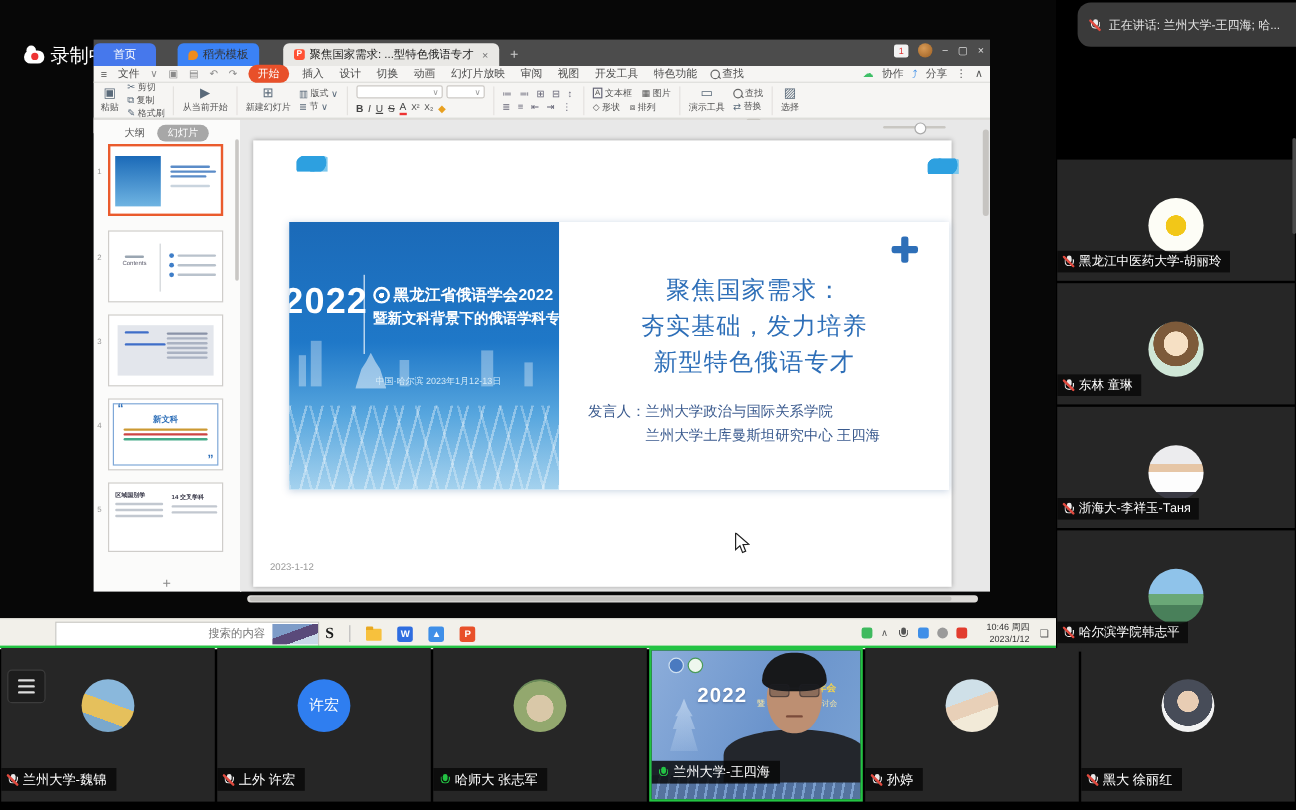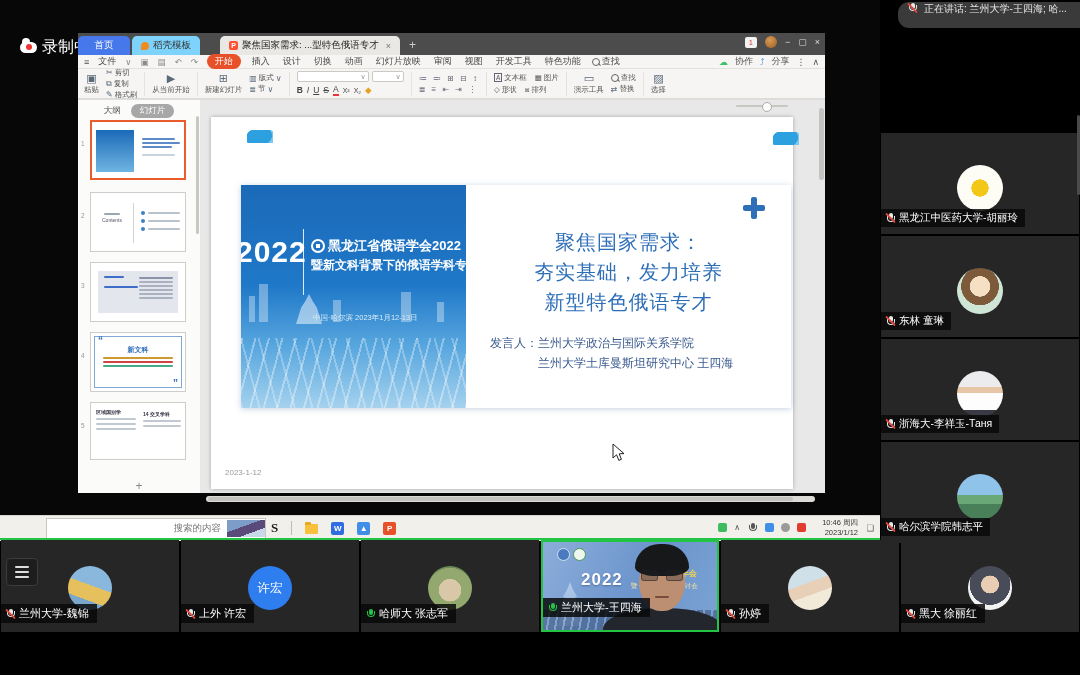--- a/index.html
+++ b/index.html
@@ -16,21 +16,21 @@
   #share{left:0;top:0;width:880px;height:540px;background:#070707}
   #rec{left:20px;top:37px;display:flex;align-items:center;gap:5px;color:#fff;font-size:16px}
   #rec .cloud{width:17px;height:11px;background:#fff;border-radius:6px;position:relative}
   #rec .cloud::before{content:"";position:absolute;left:2px;top:-4px;width:8px;height:8px;background:#fff;border-radius:50%}
   #rec .cloud::after{content:"";position:absolute;left:6px;top:2px;width:6px;height:6px;background:#e33;border-radius:50%}
   
   #wps{left:78px;top:33px;width:747px;height:480px;font-size:9px;color:#444}
   #tabbar{left:0;top:0;width:100%;height:22px;background:#4c4c4c;display:flex;align-items:flex-end;padding-left:0;box-sizing:border-box}
   .tab{height:19px;display:flex;align-items:center;gap:4px;padding:0 9px;border-radius:5px 5px 0 0;font-size:9.5px;white-space:nowrap}
   .tab.home{background:#4678ec;color:#fff;width:34px;justify-content:center}
-  .tab.tpl{background:#7dd3fc;color:#333;margin-left:2px}
+  .tab.tpl{background:#3b82f6;color:#333;margin-left:18px}
   .tab.doc{background:#e9e8e5;color:#222;margin-left:20px;max-width:196px}
   .shell{width:8px;height:8px;background:#f08c1e;border-radius:50% 50% 50% 0}
   .pico{width:9px;height:9px;background:#ff5033;color:#fff;border-radius:2px;font-size:7px;display:flex;align-items:center;justify-content:center;font-weight:bold}
   .tabx{color:#777;font-size:9px;margin-left:3px}
   .tplus{color:#ccc;font-size:12px;margin-left:9px;margin-bottom:3px}
   #winctl{position:absolute;right:5px;top:3px;display:flex;align-items:center;gap:8px;color:#ddd;font-size:9px}
   #winctl .badge{width:12px;height:11px;background:#f2f2f2;color:#d33;border-radius:2px;font-size:7.5px;display:flex;align-items:center;justify-content:center}
   #winctl .uava{width:12px;height:12px;border-radius:50%;background:radial-gradient(circle at 40% 35%,#d89a55,#9a5e22)}
   #menubar{left:0;top:22px;width:100%;height:14px;background:#f6f5f3;border-bottom:1px solid #e3e1de;display:flex;align-items:center;padding:0 6px;box-sizing:border-box;gap:9px;font-size:9px;color:#4a4a4a;white-space:nowrap}
   #menubar .g{color:#8a8a8a;font-size:8.5px}
@@ -118,28 +118,28 @@
   #tray{position:absolute;right:74px;top:6px;display:flex;align-items:center;gap:7px;font-size:8px;color:#555}
   .trsq{width:9px;height:9px;border-radius:2px}
   #tclock{position:absolute;right:22px;top:2px;text-align:right;font-size:7.5px;line-height:10px;color:#333}
   #tnotif{position:absolute;right:6px;top:7px;font-size:8.5px;color:#555}
   #greenline{left:0;top:538px;width:880px;height:2px;background:#23c343}
   #banner{left:0;top:517px;height:22px;background:#0d0d0d;display:flex;align-items:center;gap:5px;padding:0 12px 0 6px;z-index:5}
   #banner .scr{width:13px;height:10px;background:#3f5a78;border:1px solid #7a94b0;border-radius:2px}
   #banner .btxt{color:#fff;font-size:12px;white-space:nowrap}
   
   #sidebar{left:880px;top:0;width:200px;height:545px;background:#000}
-  #speakbar{position:absolute;left:18px;right:0;top:2px;height:26px;background:#3a3a3a;border-radius:11px 0 0 11px;display:flex;align-items:flex-start;gap:6px;padding:0 4px 0 9px;box-sizing:border-box;overflow:hidden}
+  #speakbar{position:absolute;left:18px;right:0;top:2px;height:37px;background:#3a3a3a;border-radius:11px 0 0 11px;display:flex;align-items:center;gap:6px;padding:0 4px 0 9px;box-sizing:border-box;overflow:hidden}
   #speakbar .stx{color:#e6e6e6;font-size:10px;white-space:nowrap}
   .stile{position:absolute;left:1px;right:1px;height:101px;background:#262626;overflow:hidden}
   .sav{position:absolute;left:50%;top:32px;transform:translateX(-50%);width:46px;height:46px;border-radius:50%}
   .nlabel{position:absolute;left:0;bottom:7px;background:rgba(8,8,8,.84);color:#fff;font-size:10.5px;display:flex;align-items:center;gap:3px;padding:2px 7px 2px 4px;white-space:nowrap;max-width:96%;overflow:hidden}
   #sscroll{position:absolute;right:0;top:115px;width:3px;height:80px;background:#4a4a4a;border-radius:2px}
   
-  .btile{position:absolute;top:540px;width:178px;height:92px;background:#262626;overflow:hidden}
+  .btile{position:absolute;top:540px;width:178px;height:128px;background:#262626;overflow:hidden}
   .bav{position:absolute;left:50%;top:26px;transform:translateX(-50%);width:44px;height:44px;border-radius:50%}
   .blabel{position:absolute;left:0;bottom:9px;background:rgba(8,8,8,.84);color:#fff;font-size:11px;display:flex;align-items:center;gap:3px;padding:2px 8px 2px 4px;white-space:nowrap}
   
   .av-seal{background:radial-gradient(circle,#ece0dc 0 33%,#fff 34% 58%,#d9b4ae 59% 78%,#fff 79%);border:1px solid #c09a94;box-sizing:border-box}
   .av-daisy{background:radial-gradient(circle,#f2c718 0 26%,#fdfdf6 27% 76%,#dfe6cc 77%)}
   .av-cartoon{background:radial-gradient(circle at 50% 40%,#f6e0c4 0 28%,#7d5a3a 29% 52%,#cfe6d6 53%)}
   .av-photo-w{background:linear-gradient(180deg,#ececee 0 34%,#e6c6a6 34% 48%,#fdfdfd 48% 84%,#3a3a44 84%)}
   .av-land{background:linear-gradient(180deg,#8fc3ea 0 45%,#6aa877 45% 66%,#49805a 66%)}
   .av-weijin{background:linear-gradient(200deg,#8ab8dc 0 45%,#e5c05c 45% 72%,#7aa8cc 72%)}
   .av-xuhong{background:#2f7ef0;display:flex;align-items:center;justify-content:center;color:#fff;font-size:12.5px}

